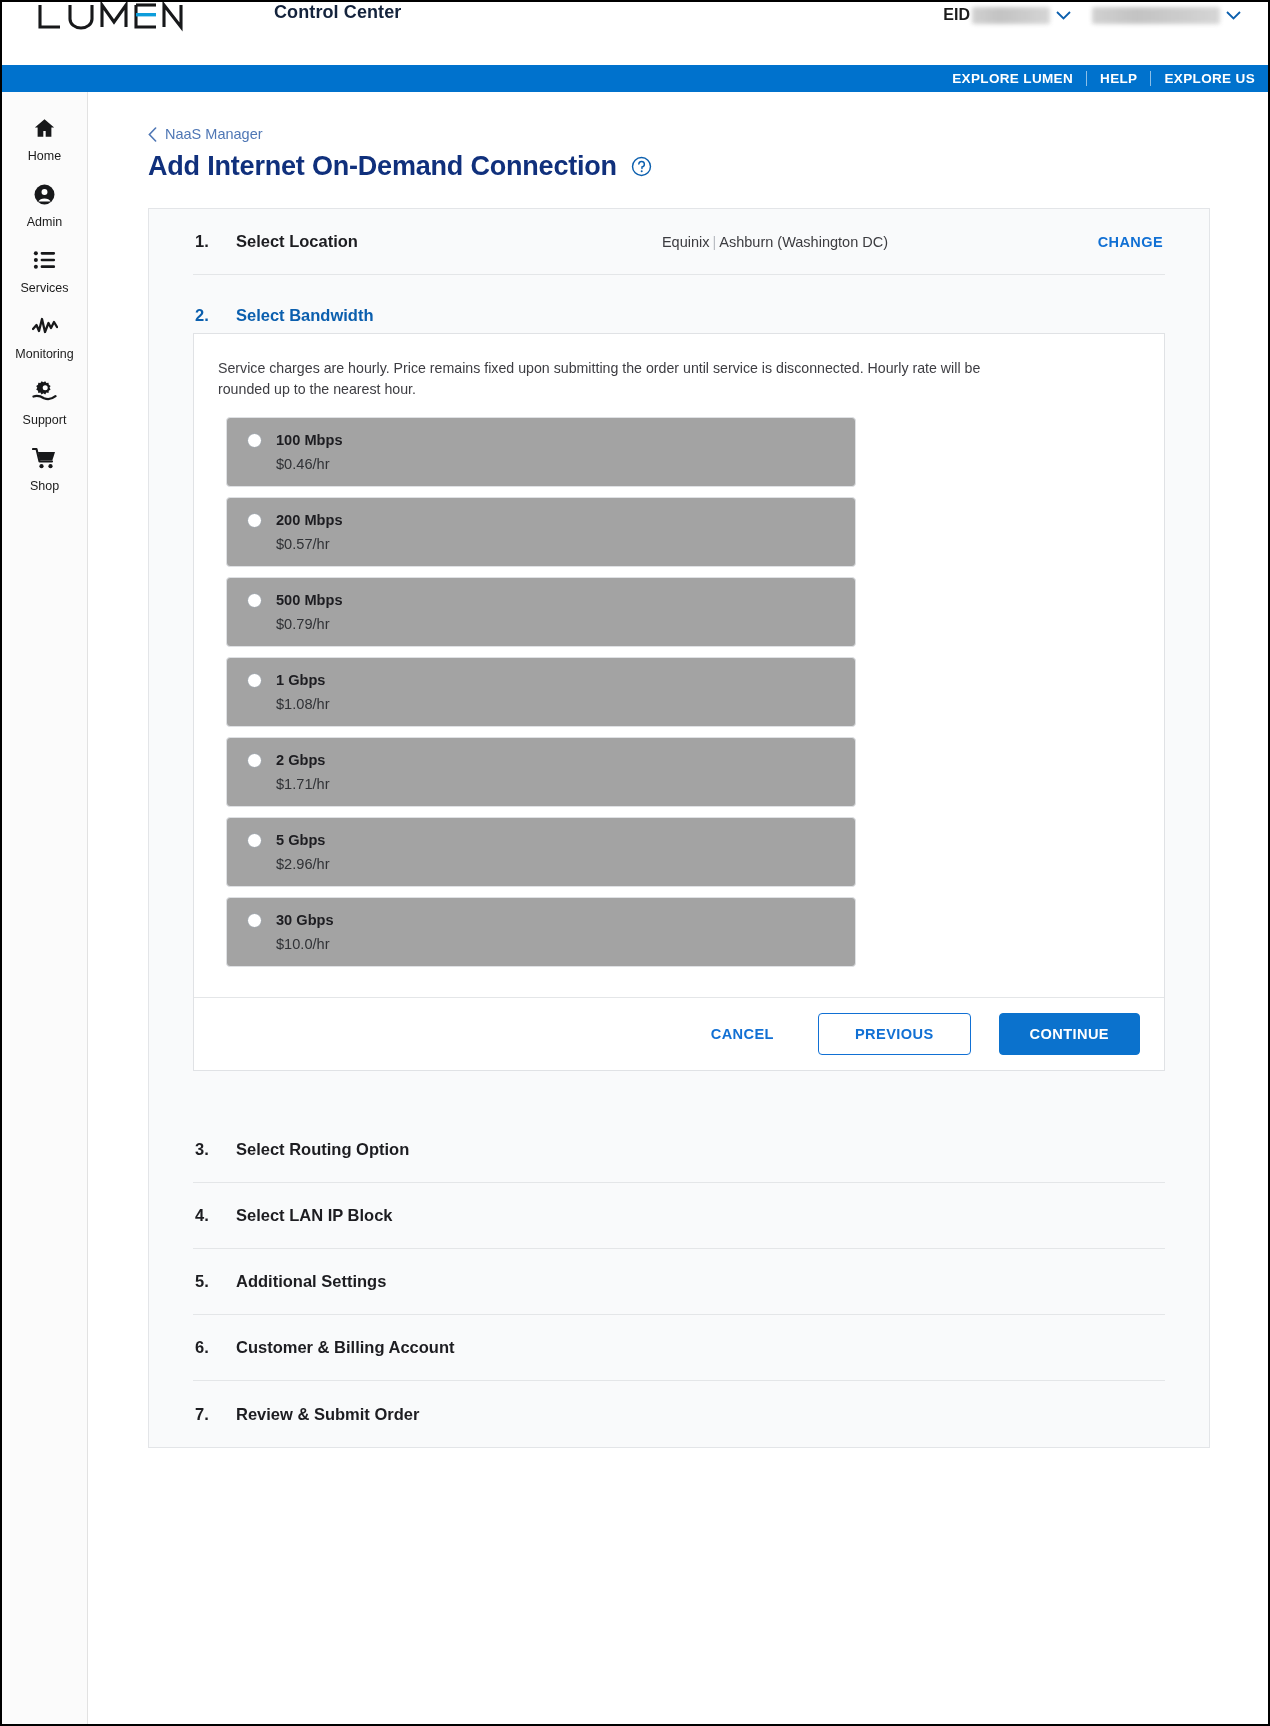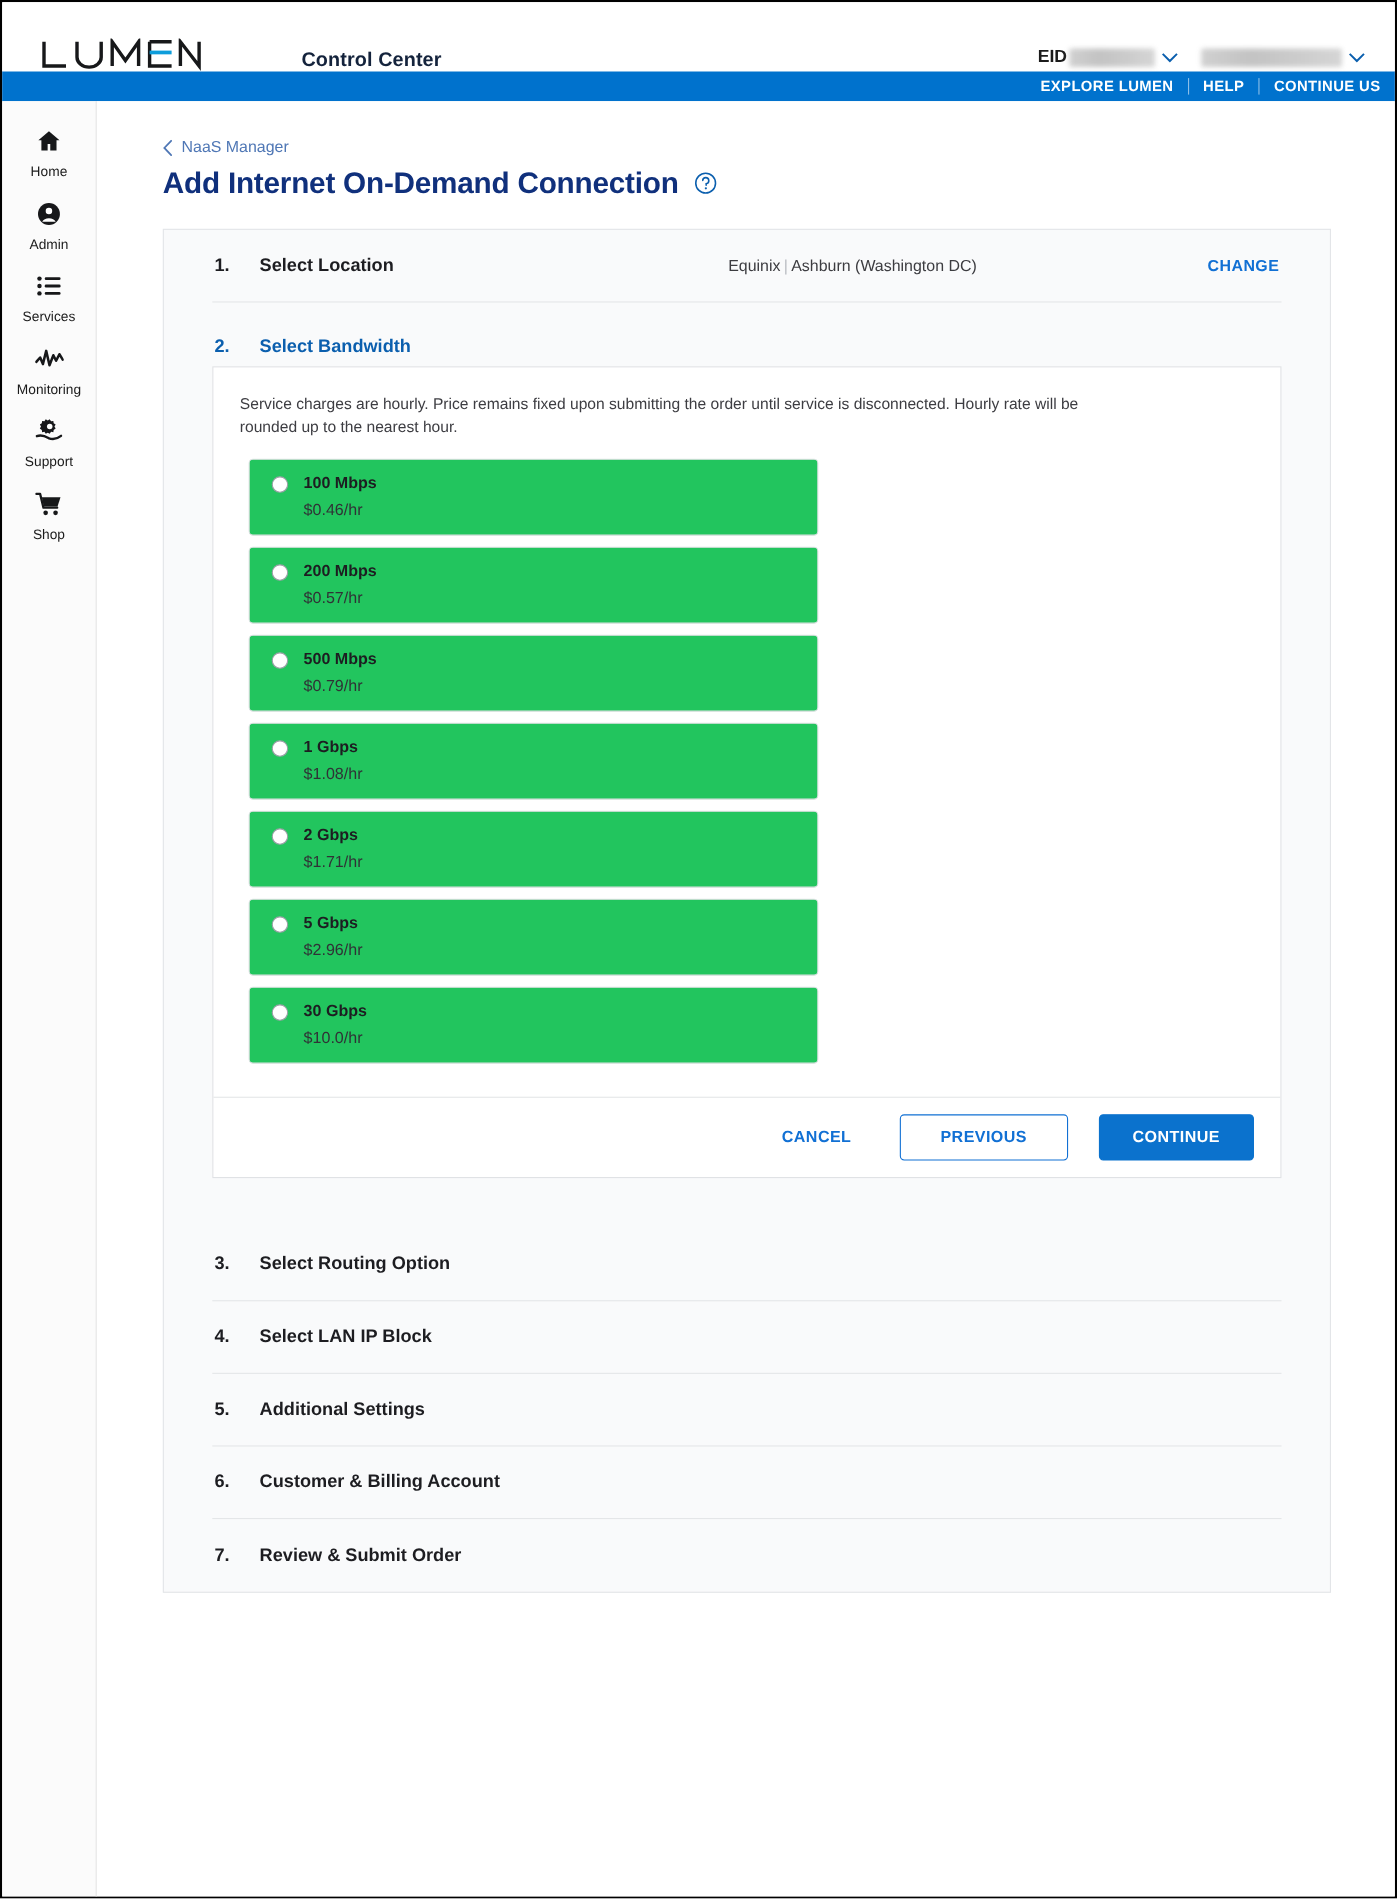--- a/index.html
+++ b/index.html
@@ -15,23 +15,24 @@
     width:1270px; height:1726px;
     border:2px solid #000;
     display:flex; flex-direction:column;
     background:#fff;
     position:relative;
   }
 
   
   .topbar {
     height:63px; flex:0 0 63px;
-    display:flex; align-items:flex-end;
+    display:flex; align-items:flex-start;
     background:#fff;
     padding:0 16px 0 34px;
+    border-radius:28px;
   }
   .logo { display:flex; align-items:flex-start; }
   .logo svg { display:block; }
   .app-title {
     margin-left:90px;
     font-size:18px; font-weight:700;
     color:#14233c; letter-spacing:.1px;
   }
   .topbar-right {
     margin-left:auto; display:flex; align-items:center;
@@ -141,24 +142,24 @@
     background:#fff;
     margin-bottom:46px;
   }
   .panel-note {
     font-size:14.2px; line-height:1.45; color:#3d3d42;
     padding:24px 24px 4px 24px;
     max-width:845px;
   }
   .options { padding:14px 24px 20px 32px; }
   .opt {
-    width:518px;
+    width:630px;
     border:1px solid #dfe1e4;
     border-radius:4px;
-    background:#22c55e;
+    background:#a3a3a3;
     padding:14px 0 14px 20px;
     margin-bottom:10px;
     cursor:pointer;
   }
   .opt-head { display:flex; align-items:center; gap:14px; }
   .radio {
     width:15px; height:15px; border-radius:50%;
     border:1.4px solid #9aa0a6; background:#fff; flex:0 0 15px;
   }
   .opt-label { font-size:14.6px; font-weight:700; color:#1d1d21; }
@@ -235,21 +236,21 @@
         </span>
       </div>
     </div>
   </div>
 
   <div class="bluebar">
     <a>EXPLORE LUMEN</a>
     <span class="divider"></span>
     <a>HELP</a>
     <span class="divider"></span>
-    <a>CONTINUE US</a>
+    <a>EXPLORE US</a>
   </div>
 
   <div class="body-wrap">
 
     <div class="sidebar">
 
       <div class="side-item">
         <span class="ico">
           <svg width="23" height="22" viewBox="0 0 24 24" fill="#17181a">
             <path d="M12 2.5 L1.5 11.5 h3 V21.5 h6.2 v-6.3 h2.6 v6.3 h6.2 V11.5 h3 Z"></path>

